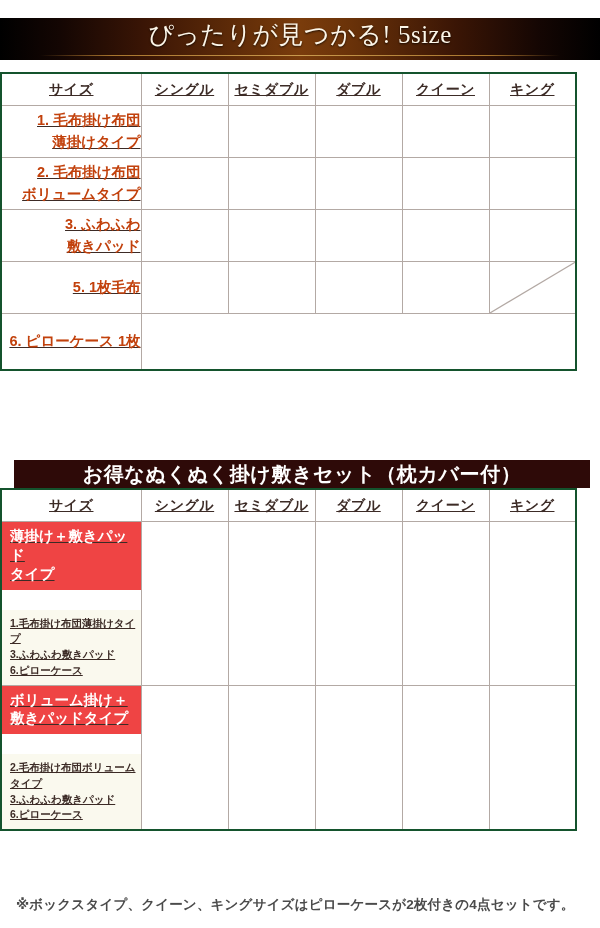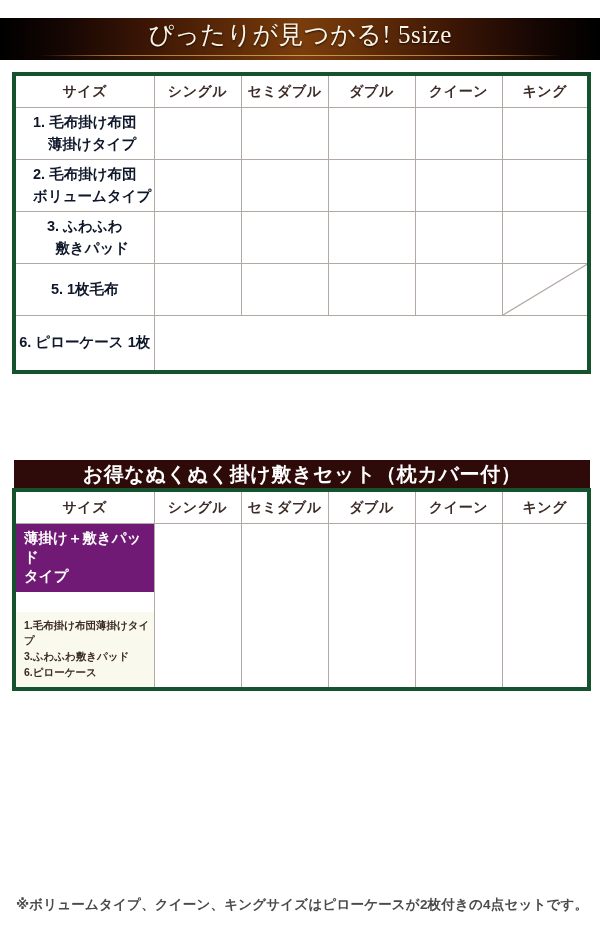--- a/index.html
+++ b/index.html
@@ -44,25 +44,26 @@
     width: 520px;
     height: 1px;
     background: linear-gradient(to right,
         rgba(160,110,50,0) 0%, #a9762f 14%,
         #c99a4e 50%, #a9762f 86%, rgba(160,110,50,0) 100%);
   }
 
   
   .tbl {
     position: absolute;
-    left: 12px;
+    left: 0;
     width: 576px;
     border-collapse: collapse;
     table-layout: fixed;
-    border: 4px solid #14532d;
+    border: 2px solid #14532d;
+    text-decoration: underline;
   }
   .tbl td, .tbl th {
     border: 1px solid #b3a9a4;
     padding: 0;
     vertical-align: middle;
     background: #ffffff;
   }
 
   
   col.c-label { width: 140px; }
@@ -79,22 +80,22 @@
     letter-spacing: .5px;
   }
 
   
   .t1-label {
     background: #faf9ee;
     padding: 8px 0 8px 12px;
     font-size: 14.5px;
     font-weight: bold;
     line-height: 1.45;
-    color: #0f172a;
-    text-align: center;
+    color: #c2410c;
+    text-align: right;
   }
   .t1-label .ln2 { display: block; padding-left: 15px; }
   .t1-r1 { height: 52px; }
   .t1-r3 { height: 52px; }
   .t1-r4 { height: 64px; }
   .t1-r5 { height: 52px; }
   .t1-r6 { height: 56px; }
 
   .cell-diag {
     position: relative;
@@ -127,21 +128,21 @@
     letter-spacing: .6px;
     white-space: nowrap;
   }
 
   .set-cell {
     padding: 0;
     vertical-align: top;
     background: #faf9ee;
   }
   .set-head {
-    background: #701a75;
+    background: #ef4444;
     color: #ffffff;
     font-size: 14.5px;
     font-weight: bold;
     line-height: 1.3;
     padding: 5px 6px 6px 8px;
     text-align: left;
   }
   .set-list {
     background: #faf9ee;
     padding: 6px 4px 6px 8px;
@@ -287,18 +288,36 @@
           <div>6.ピローケース</div>
         </div>
       </td>
       <td></td>
       <td></td>
       <td></td>
       <td></td>
       <td></td>
     </tr>
 
+    <tr class="t2-row">
+      <td class="set-cell">
+        <div class="set-head">
+          <div>ボリューム掛け＋</div>
+          <div>敷きパッドタイプ</div>
+        </div>
+        <div class="set-list">
+          <div>2.毛布掛け布団ボリュームタイプ</div>
+          <div>3.ふわふわ敷きパッド</div>
+          <div>6.ピローケース</div>
+        </div>
+      </td>
+      <td></td>
+      <td></td>
+      <td></td>
+      <td></td>
+      <td></td>
+    </tr>
 
 
   </tbody>
 </table>
 
-<div class="note">※ボリュームタイプ、クイーン、キングサイズはピローケースが2枚付きの4点セットです。</div>
+<div class="note">※ボックスタイプ、クイーン、キングサイズはピローケースが2枚付きの4点セットです。</div>
 
 </body></html>

